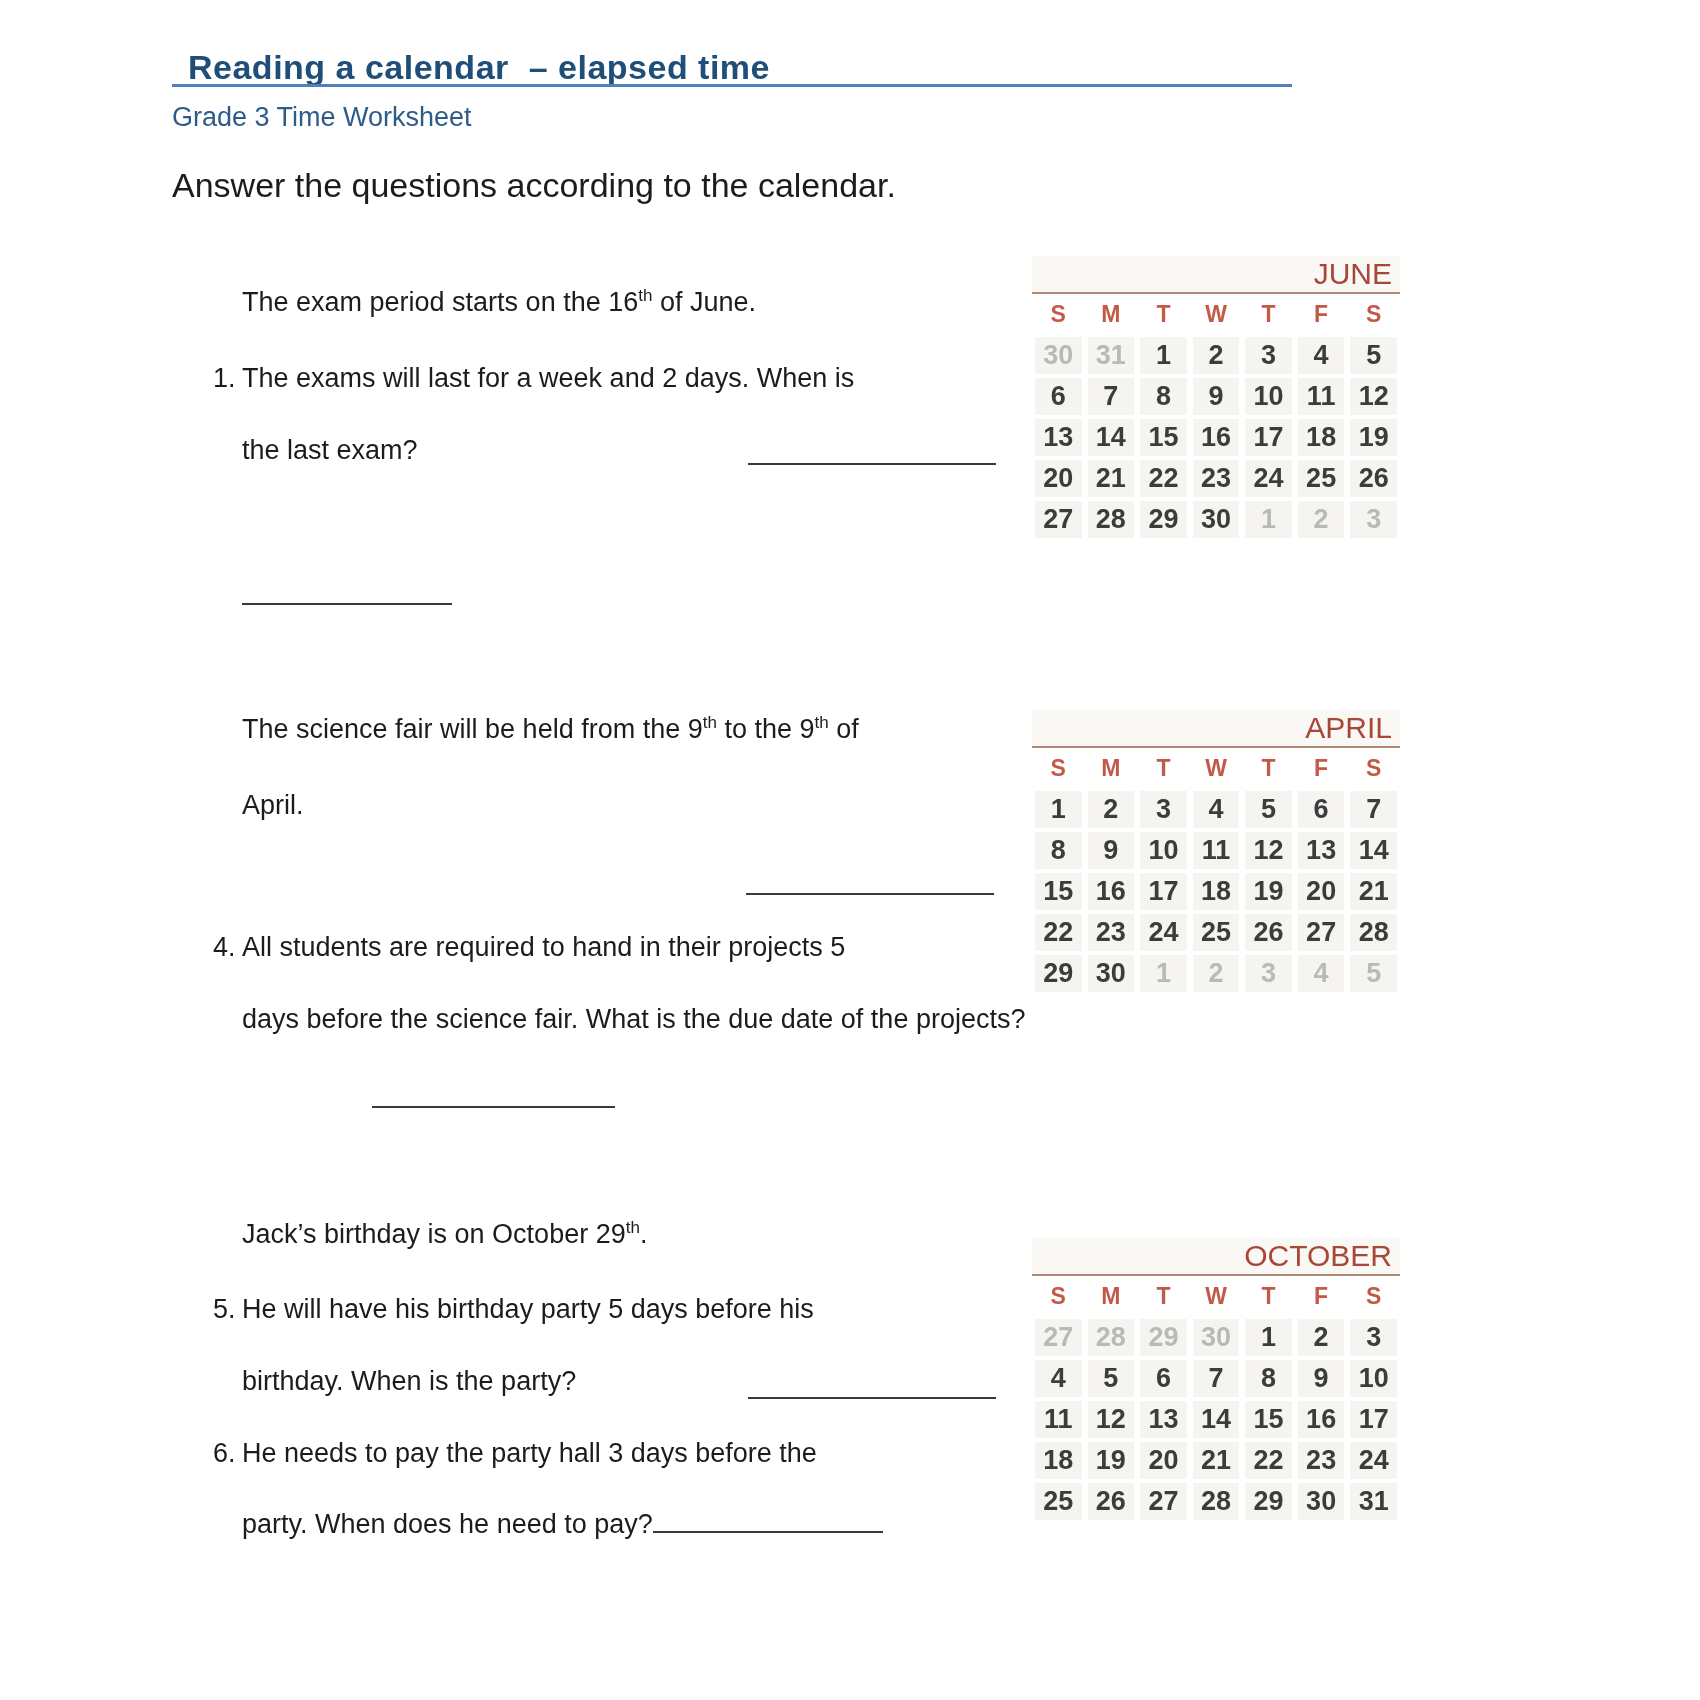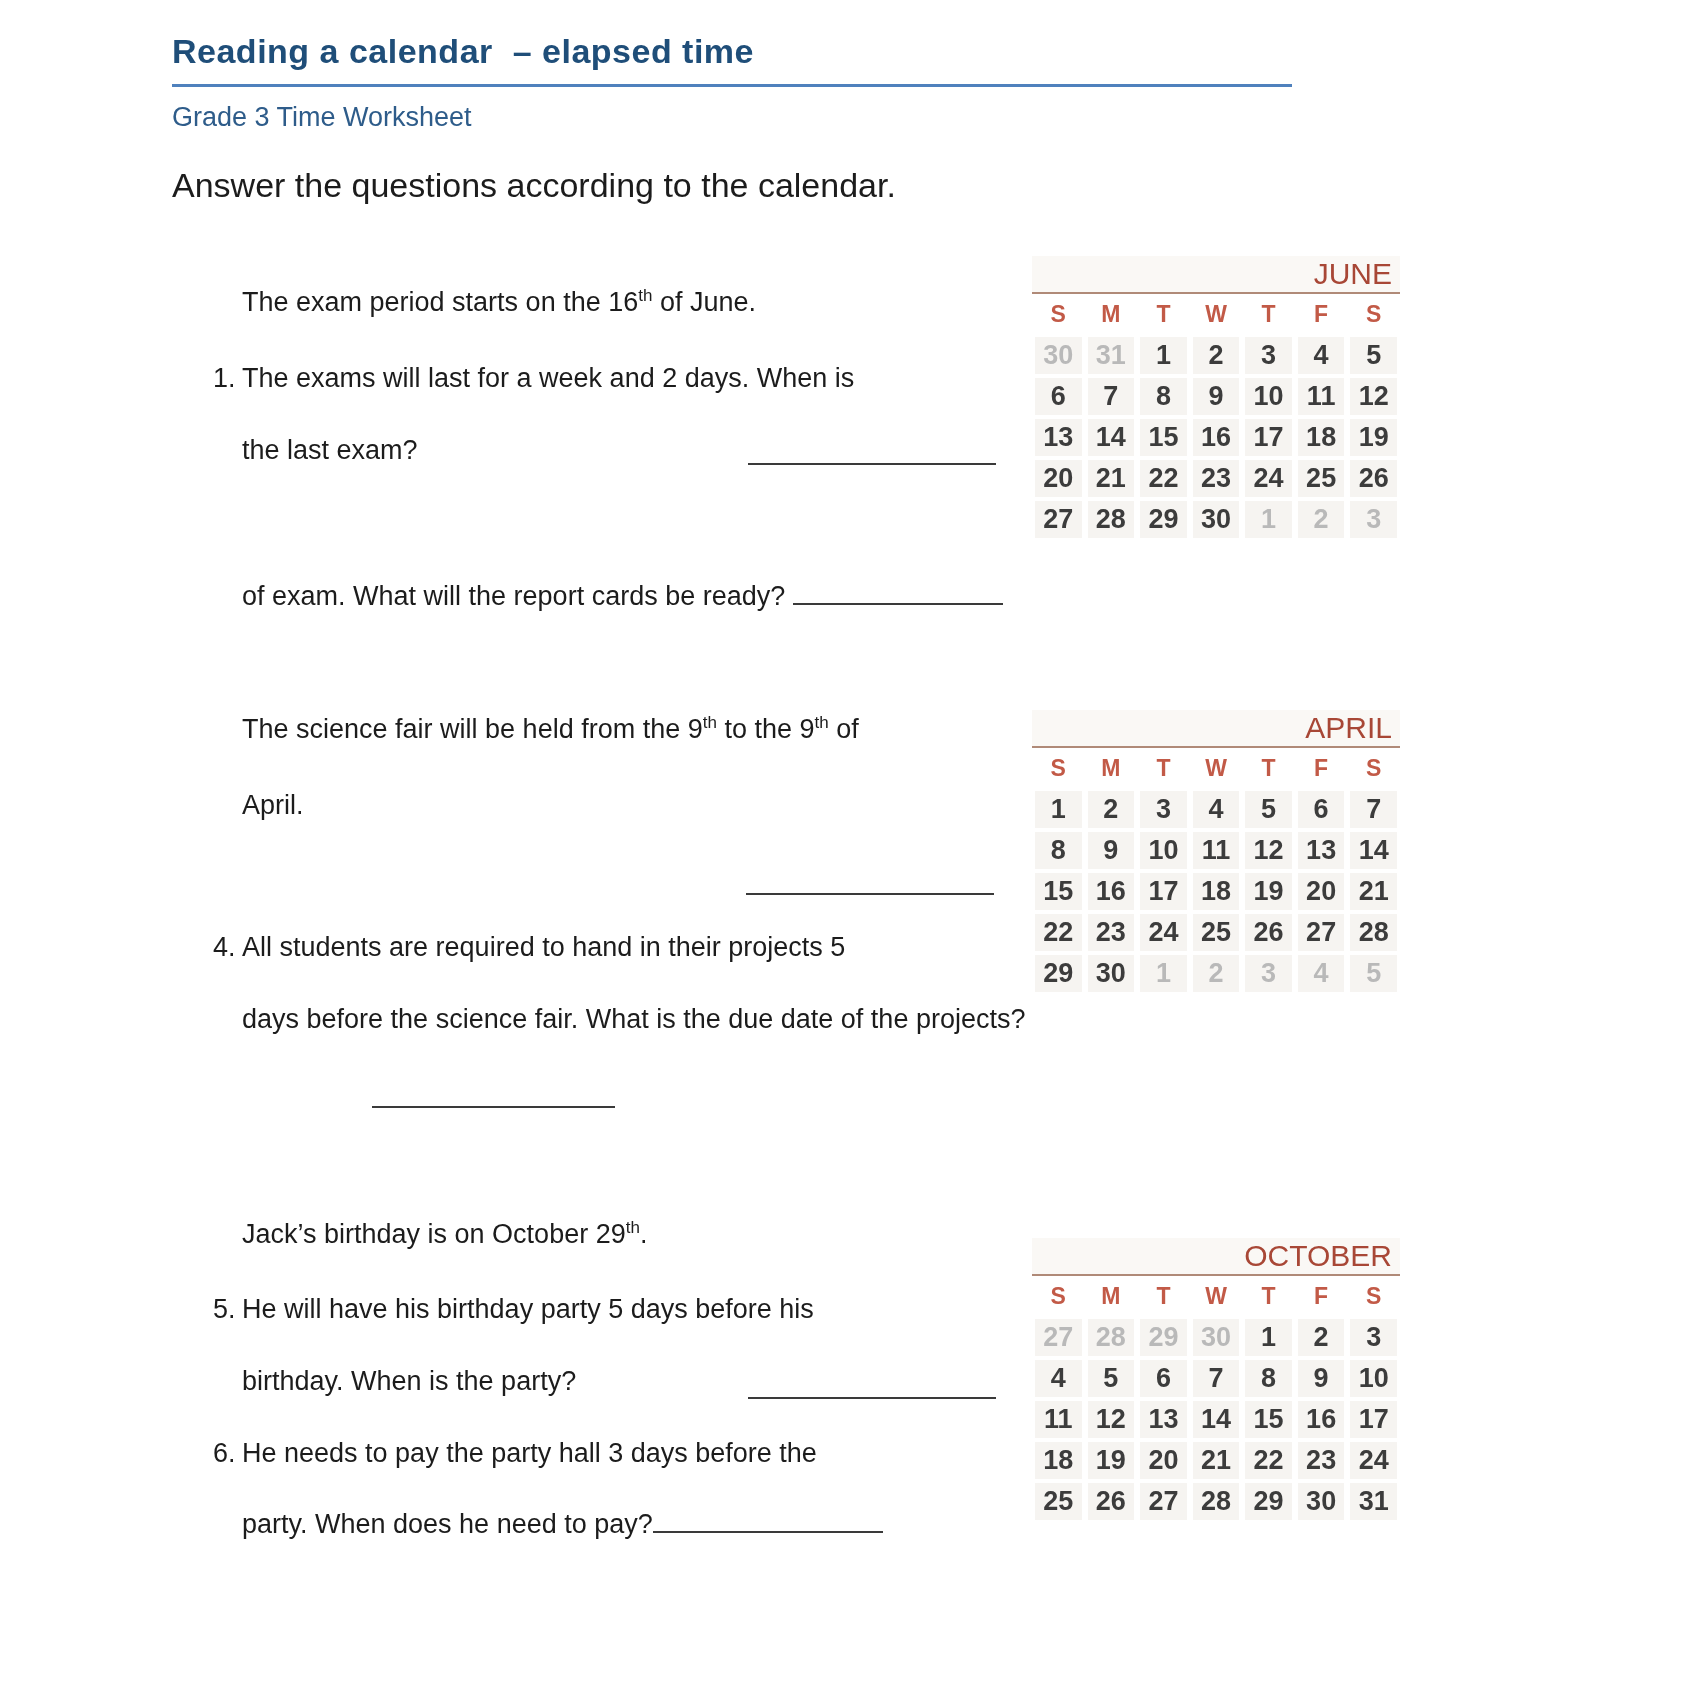--- a/index.html
+++ b/index.html
@@ -2,21 +2,21 @@
 <html><head>
 <meta charset="utf-8">
 <style>
   html,body{margin:0;padding:0;background:#ffffff;}
   .page{
     position:relative;width:1700px;height:1700px;background:#ffffff;overflow:hidden;
     font-family:"Liberation Sans","DejaVu Sans",sans-serif;color:#1c1c1c;
   }
   
   .page-title{
-    position:absolute;left:172px;top:32px;margin:0;
+    position:absolute;left:172px;top:32px;margin:16px;
     font-size:34px;font-weight:700;color:#1F4E79;letter-spacing:0.5px;
   }
   .title-rule{position:absolute;left:172px;top:84px;width:1120px;height:0;border-top:3px solid #4F81BD;}
   .subtitle{position:absolute;left:172px;top:102px;font-size:27px;color:#2E5C8A;}
   .instruction{position:absolute;left:172px;top:166px;font-size:34px;color:#1c1c1c;}
 
   
   .tline{position:absolute;font-size:27px;line-height:32px;white-space:nowrap;color:#1c1c1c;}
   .tline sup{font-size:17px;line-height:0;}
   .qnum{display:inline-block;width:29px;}
@@ -49,21 +49,21 @@
 
   <h1 class="page-title">Reading a calendar &nbsp;– elapsed time</h1>
   <div class="title-rule"></div>
   <div class="subtitle">Grade 3 Time Worksheet</div>
   <div class="instruction">Answer the questions according to the calendar.</div>
 
   <div class="tline" style="left:242px;top:286px"><span>The exam period starts on the 16</span><sup>th</sup><span> of June.</span></div>
   <div class="tline" style="left:213px;top:362px"><span class="qnum">1.</span><span><span>The exams will last for a week and 2 days. When is</span></span></div>
   <div class="tline" style="left:242px;top:434px"><span>the last exam?</span></div>
   <div class="blank" style="left:748px;top:438px;width:248px;height:25px"></div>
-  <div class="tline" style="left:242px;top:579px"><span><span>of exam. What will the report cards be ready? </span></span><span class="iblank" style="width:210px"></span></div>
+  <div class="tline" style="left:242px;top:579px"><span class="iblank" style="width:210px"></span></div>
 
   <div class="tline" style="left:242px;top:713px"><span>The science fair will be held from the 9</span><sup>th</sup><span> to the 9</span><sup>th</sup><span> of</span></div>
   <div class="tline" style="left:242px;top:789px"><span>April.</span></div>
   <div class="blank" style="left:746px;top:868px;width:248px;height:25px"></div>
   <div class="tline" style="left:213px;top:931px"><span class="qnum">4.</span><span><span>All students are required to hand in their projects 5</span></span></div>
   <div class="tline" style="left:242px;top:1003px"><span>days before the science fair. What is the due date of the projects?</span></div>
   <div class="blank" style="left:372px;top:1082px;width:243px;height:24px"></div>
 
   <div class="tline" style="left:242px;top:1218px"><span>Jack’s birthday is on October 29</span><sup>th</sup><span>.</span></div>
   <div class="tline" style="left:213px;top:1293px"><span class="qnum">5.</span><span><span>He will have his birthday party 5 days before his</span></span></div>

